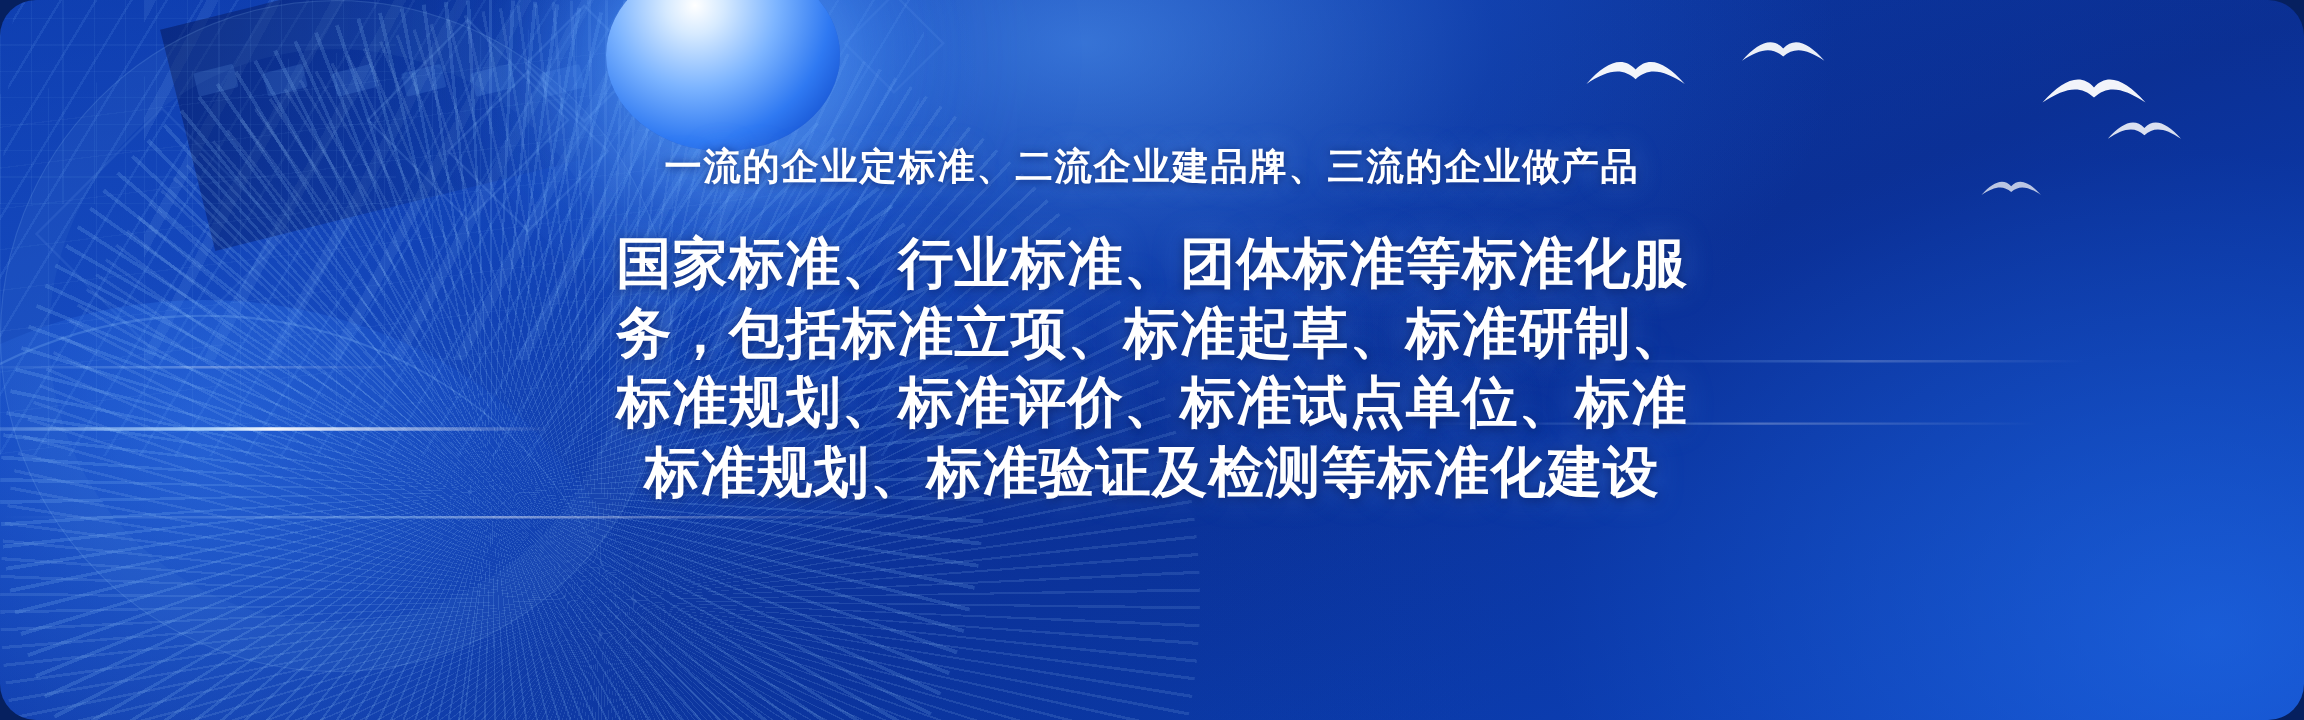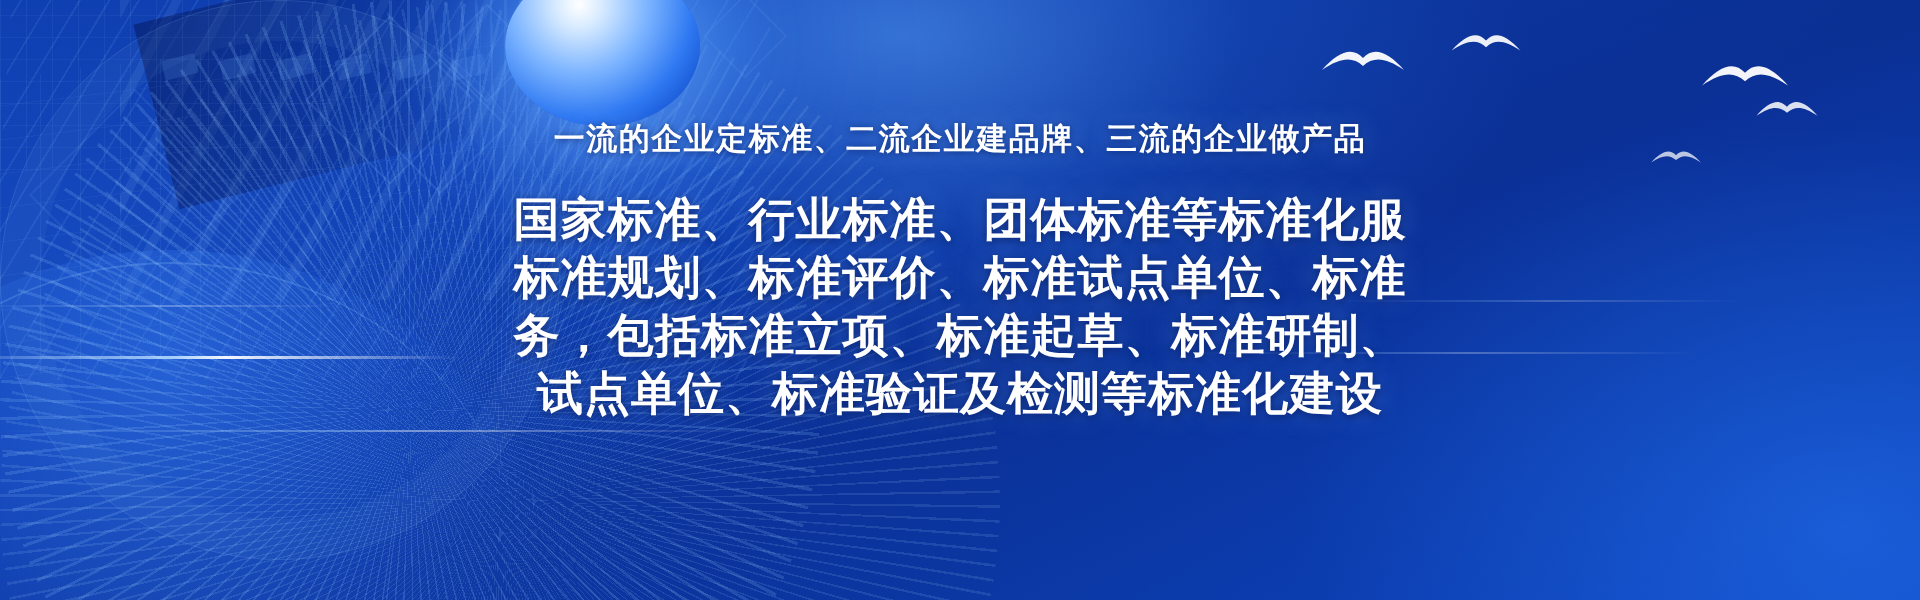--- a/index.html
+++ b/index.html
@@ -8,20 +8,21 @@
   #banner{
     position:relative;
     width:1920px; height:600px;
     overflow:hidden;
     font-family:"Liberation Sans","DejaVu Sans",sans-serif;
     background:
       radial-gradient(ellipse 900px 520px at 47% 6%,  rgba(90,165,255,.55) 0%, rgba(40,110,235,.22) 38%, rgba(10,50,160,0) 70%),
       radial-gradient(ellipse 1500px 900px at 8% 58%, rgba(32,96,225,.55) 0%, rgba(14,55,175,.25) 45%, rgba(8,35,130,0) 78%),
       radial-gradient(ellipse 1100px 800px at 96% 88%, rgba(40,120,250,.50) 0%, rgba(16,60,190,.20) 50%, rgba(8,35,130,0) 80%),
       linear-gradient(160deg,#0e3fae 0%, #0c37a2 28%, #0a2e8e 55%, #0a3aa6 78%, #0c44bb 100%);
+    border-radius: 30px;
   }
 
   
   .layer{ position:absolute; inset:0; pointer-events:none; }
 
   
   .stripes-left{
     left:0; top:-40px; width:760px; height:420px;
     background:repeating-linear-gradient(118deg,
         rgba(125,185,255,.13) 0px, rgba(125,185,255,.13) 2px,
@@ -223,19 +224,19 @@
     <svg width="52" height="22" viewBox="0 0 86 34">
         <path d="M2 26 C 18 8, 32 2, 43 14 C 54 2, 68 8, 84 26 C 66 14, 54 12, 43 22 C 32 12, 20 14, 2 26 Z" fill="#ffffff" opacity=".72"></path>
       </svg>
   </div>
 
   <div class="content">
     <div class="tagline">一流的企业定标准、二流企业建品牌、三流的企业做产品</div>
 
     <div class="headline">
       <span class="ln">国家标准、行业标准、团体标准等标准化服</span>
+      <span class="ln">务，包括标准立项、标准起草、标准研制、</span>
       <span class="ln">标准规划、标准评价、标准试点单位、标准</span>
-      <span class="ln">务，包括标准立项、标准起草、标准研制、</span>
-      <span class="ln">试点单位、标准验证及检测等标准化建设</span>
+      <span class="ln">标准规划、标准验证及检测等标准化建设</span>
     </div>
   </div>
 
 </div>
 
 </body></html>

